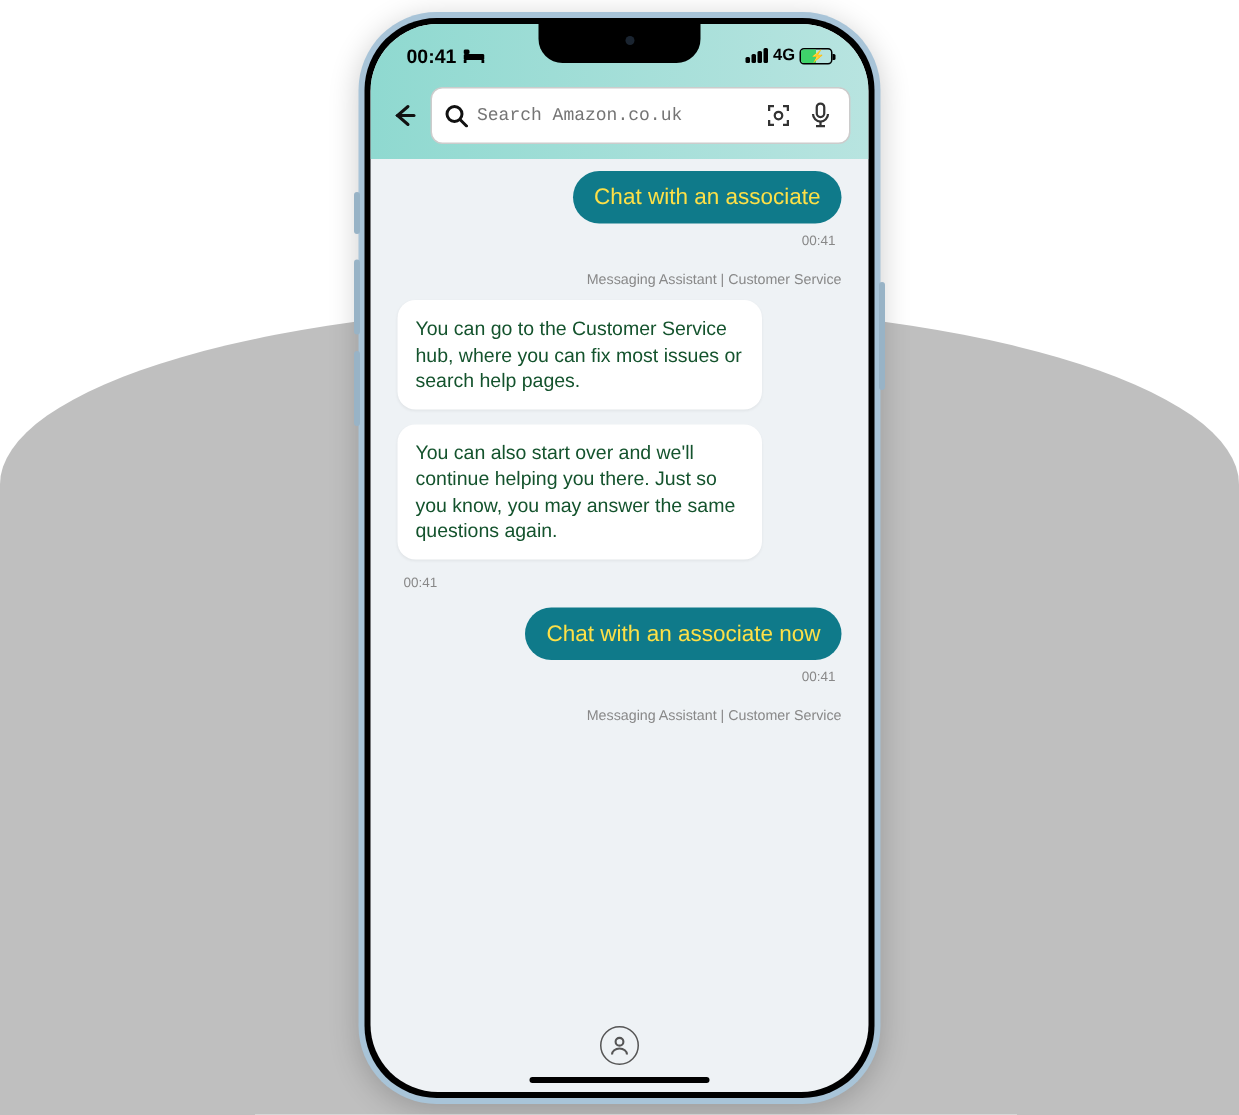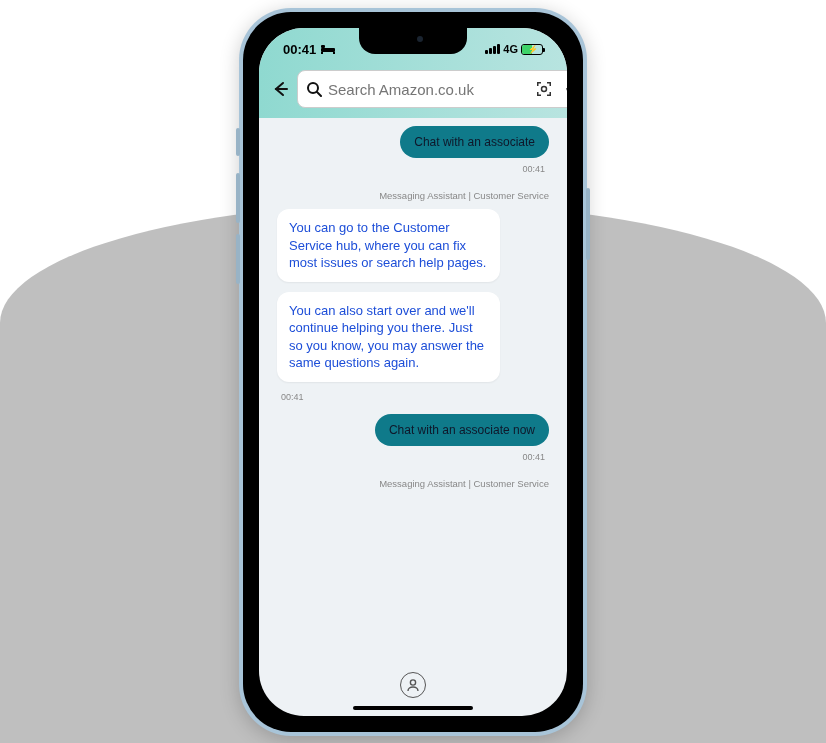--- a/index.html
+++ b/index.html
@@ -4,44 +4,44 @@
   <style>
     * { margin: 0; padding: 0; box-sizing: border-box; font-family: -apple-system, BlinkMacSystemFont, 'Segoe UI', Arial, sans-serif; }
     body { background: #fff; width: 826px; height: 743px; position: relative; overflow: hidden; }
     .bg-curve { position: absolute; bottom: 0; left: 0; right: 0; height: 540px; background: #bfbfbf; border-top-left-radius: 50% 120px; border-top-right-radius: 50% 120px; }
     .phone { position: absolute; left: 50%; top: 8px; transform: translateX(-50%); width: 348px; height: 728px; background: #a8c4d8; border-radius: 52px; padding: 4px; box-shadow: 0 4px 20px rgba(0,0,0,0.2); }
     .phone-btn { position: absolute; background: #98b3c6; border-radius: 2px; }
     .phone-btn.left1 { left: -3px; top: 120px; width: 4px; height: 28px; }
     .phone-btn.left2 { left: -3px; top: 165px; width: 4px; height: 50px; }
     .phone-btn.left3 { left: -3px; top: 226px; width: 4px; height: 50px; }
     .phone-btn.right1 { right: -3px; top: 180px; width: 4px; height: 72px; }
-    .phone-inner { width: 100%; height: 100%; background: #000; border-radius: 48px; padding: 16px; }
+    .phone-inner { width: 100%; height: 100%; background: #000; border-radius: 48px; padding: 4px; }
     .screen { width: 100%; height: 100%; background: #eef2f5; border-radius: 45px; overflow: hidden; position: relative; display: flex; flex-direction: column; }
     .notch { position: absolute; top: 0; left: 50%; transform: translateX(-50%); width: 108px; height: 26px; background: #000; border-bottom-left-radius: 16px; border-bottom-right-radius: 16px; z-index: 10; }
     .notch-dot { position: absolute; top: 8px; left: 50%; width: 6px; height: 6px; border-radius: 50%; background: #1a2430; transform: translateX(4px); }
     .status-bar { height: 36px; display: flex; align-items: center; justify-content: space-between; padding: 6px 24px 0; background: linear-gradient(90deg, #8fd9d0 0%, #b8e4e0 100%); font-size: 13px; font-weight: 600; }
     .status-left { display: flex; align-items: center; gap: 5px; }
     .status-right { display: flex; align-items: center; gap: 3px; }
     .signal-bars { display: flex; align-items: flex-end; gap: 1px; }
     .signal-bars span { width: 3px; background: #000; border-radius: 1px; }
     .signal-bars span:nth-child(1){height:4px}.signal-bars span:nth-child(2){height:6px}.signal-bars span:nth-child(3){height:8px}.signal-bars span:nth-child(4){height:10px}
     .battery { width: 22px; height: 11px; border: 1px solid #000; border-radius: 3px; position: relative; display: flex; align-items: center; }
     .battery::after { content: ''; position: absolute; right: -3px; top: 3px; width: 2px; height: 4px; background: #000; border-radius: 0 1px 1px 0; }
     .battery-fill { width: 50%; height: 100%; background: #3fd36a; border-radius: 2px 0 0 2px; }
     .bolt { position: absolute; left: 6px; font-size: 8px; }
     .header { background: linear-gradient(90deg, #8fd9d0 0%, #b8e4e0 100%); padding: 6px 12px 10px; display: flex; align-items: center; gap: 8px; }
     .back-arrow { width: 20px; height: 20px; display: flex; align-items: center; justify-content: center; }
     .search-box { flex: 1; background: #fff; border-radius: 8px; height: 38px; display: flex; align-items: center; padding: 0 8px; gap: 6px; border: 1px solid #ccc; }
-    .search-box input { flex: 1; border: none; outline: none; font-size: 15px; color: #404040; background: transparent; }
+    .search-box input { flex: 1; border: none; outline: none; font-size: 12px; color: #404040; background: transparent; font-family: Liberation Mono, monospace; }
     .icon-btn { width: 22px; height: 22px; display: flex; align-items: center; justify-content: center; color: #333; }
     .chat-area { flex: 1; overflow: hidden; padding: 8px 18px 0; display: flex; flex-direction: column; gap: 4px; }
-    .user-msg { align-self: flex-end; background: #0f7a8a; color: #0f172a; padding: 9px 14px; border-radius: 18px; font-size: 12px; font-weight: 500; max-width: 78%; }
+    .user-msg { align-self: flex-end; background: #0f7a8a; color: #fde047; padding: 9px 14px; border-radius: 18px; font-size: 15px; font-weight: 500; max-width: 78%; }
     .timestamp { font-size: 9px; color: #888; align-self: flex-end; margin: 2px 4px 6px 0; }
     .sender-label { font-size: 9.5px; color: #888; margin: 6px 0 4px 4px; text-align: right; }
-    .bot-msg { background: #fff; border-radius: 12px; padding: 10px 12px; font-size: 13px; line-height: 1.35; color: #1d4ed8; margin-bottom: 6px; max-width: 82%; box-shadow: 0 1px 2px rgba(0,0,0,0.06); }
+    .bot-msg { background: #fff; border-radius: 12px; padding: 10px 12px; font-size: 13px; line-height: 1.35; color: #14532d; margin-bottom: 6px; max-width: 82%; box-shadow: 0 1px 2px rgba(0,0,0,0.06); }
     .bot-row { display: flex; align-items: flex-end; gap: 6px; }
     .avatar { width: 24px; height: 24px; border-radius: 50%; background: radial-gradient(circle at 35% 30%, #444 0%, #000 60%); border: 1px solid #888; flex-shrink: 0; position: relative; }
     .avatar::after { content:''; position:absolute; bottom:5px; left:4px; right:4px; height:2px; background:linear-gradient(90deg,transparent,rgba(255,255,255,0.6),transparent); border-radius:2px; }
     .bot-col { display: flex; flex-direction: column; }
     .ts-left { font-size: 9px; color: #888; margin: 0 0 0 4px; }
     .footer { padding: 10px 0 18px; display: flex; justify-content: center; }
     .footer-avatar { width: 26px; height: 26px; border: 1.5px solid #555; border-radius: 50%; display: flex; align-items: center; justify-content: center; }
     .home-indicator { position: absolute; bottom: 6px; left: 50%; transform: translateX(-50%); width: 120px; height: 4px; background: #000; border-radius: 3px; }
     svg { display: block; }
   </style>

